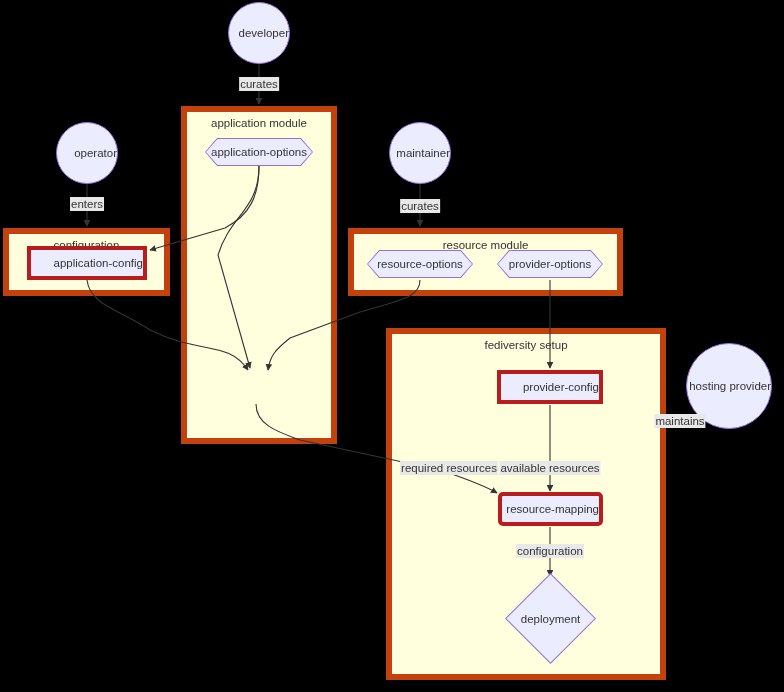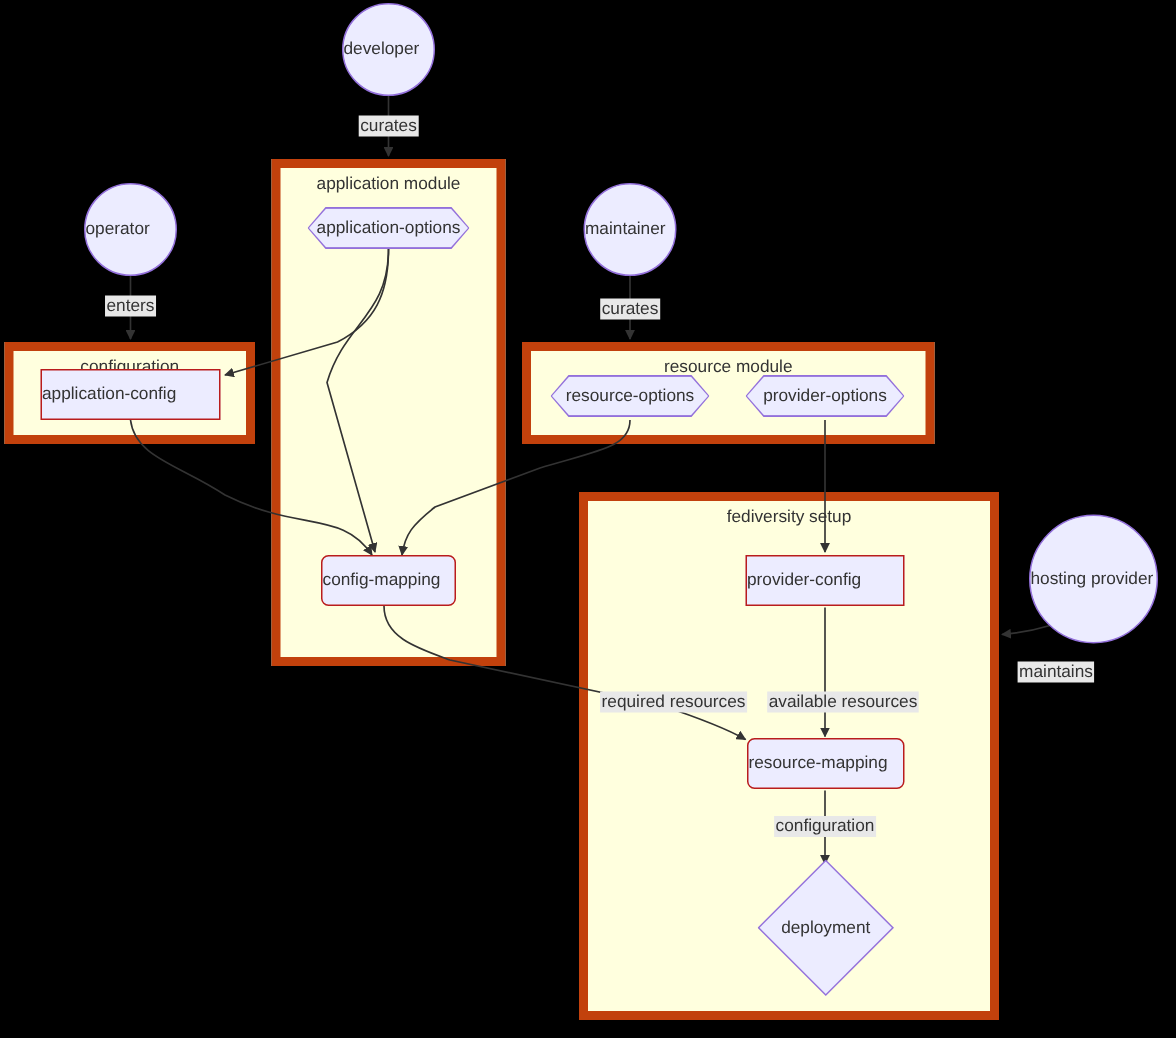--- a/index.html
+++ b/index.html
@@ -43,29 +43,29 @@
     color: #333333;
     line-height: 14px;
     white-space: nowrap;
   }
   
   .node {
     position: absolute;
     box-sizing: border-box;
     display: flex;
     align-items: center;
-    justify-content: flex-start;
+    justify-content: flex-end;
     font-size: 11.5px;
     color: #333333;
     white-space: nowrap;
     text-align: center;
   }
   .node-rect {
     background: #ececff;
-    border: 1px solid #b91c1c;
+    border: 4px solid #b91c1c;
   }
   .node-rect.rounded {
     border-radius: 5px;
   }
   .node-circle {
     background: #ececff;
     border: 1px solid #9370db;
     border-radius: 50%;
   }
   .hex-wrap {
@@ -225,41 +225,38 @@
   </div>
 
   <div class="node node-rect" style="left:27px; top:246px; width:120px; height:34px;">
     <span>application-config</span>
   </div>
 
   <div class="node node-rect" style="left:497px; top:370px; width:106px; height:34px;">
     <span>provider-config</span>
   </div>
 
-  <div class="node node-rect rounded" style="left:214px; top:370px; width:90px; height:34px;">
-    <span>config-mapping</span>
-  </div>
 
   <div class="node node-rect rounded" style="left:498px; top:492px; width:105px; height:34px;">
     <span>resource-mapping</span>
   </div>
 
   <div class="diamond-wrap" style="left:505px; top:573px; width:91px; height:91px;">
     <div class="dfill"></div>
     <div class="dinner"></div>
     <div class="dlabel">deployment</div>
   </div>
 
   <div class="edge-label" style="left:259px; top:84px;">curates</div>
 
   <div class="edge-label" style="left:87px; top:204px;">enters</div>
 
   <div class="edge-label" style="left:420px; top:206px;">curates</div>
 
   <div class="edge-label" style="left:449px; top:468px;">required resources</div>
 
-  <div class="edge-label" style="left:550px; top:468px;margin-left:12px;">available resources</div>
+  <div class="edge-label" style="left:550px; top:468px;">available resources</div>
 
   <div class="edge-label" style="left:550px; top:551px;">configuration</div>
 
-  <div class="edge-label" style="left:704px; top:421px;margin-top:27px;">maintains</div>
+  <div class="edge-label" style="left:680px; top:421px;">maintains</div>
 
 </div>
 
 </body></html>

